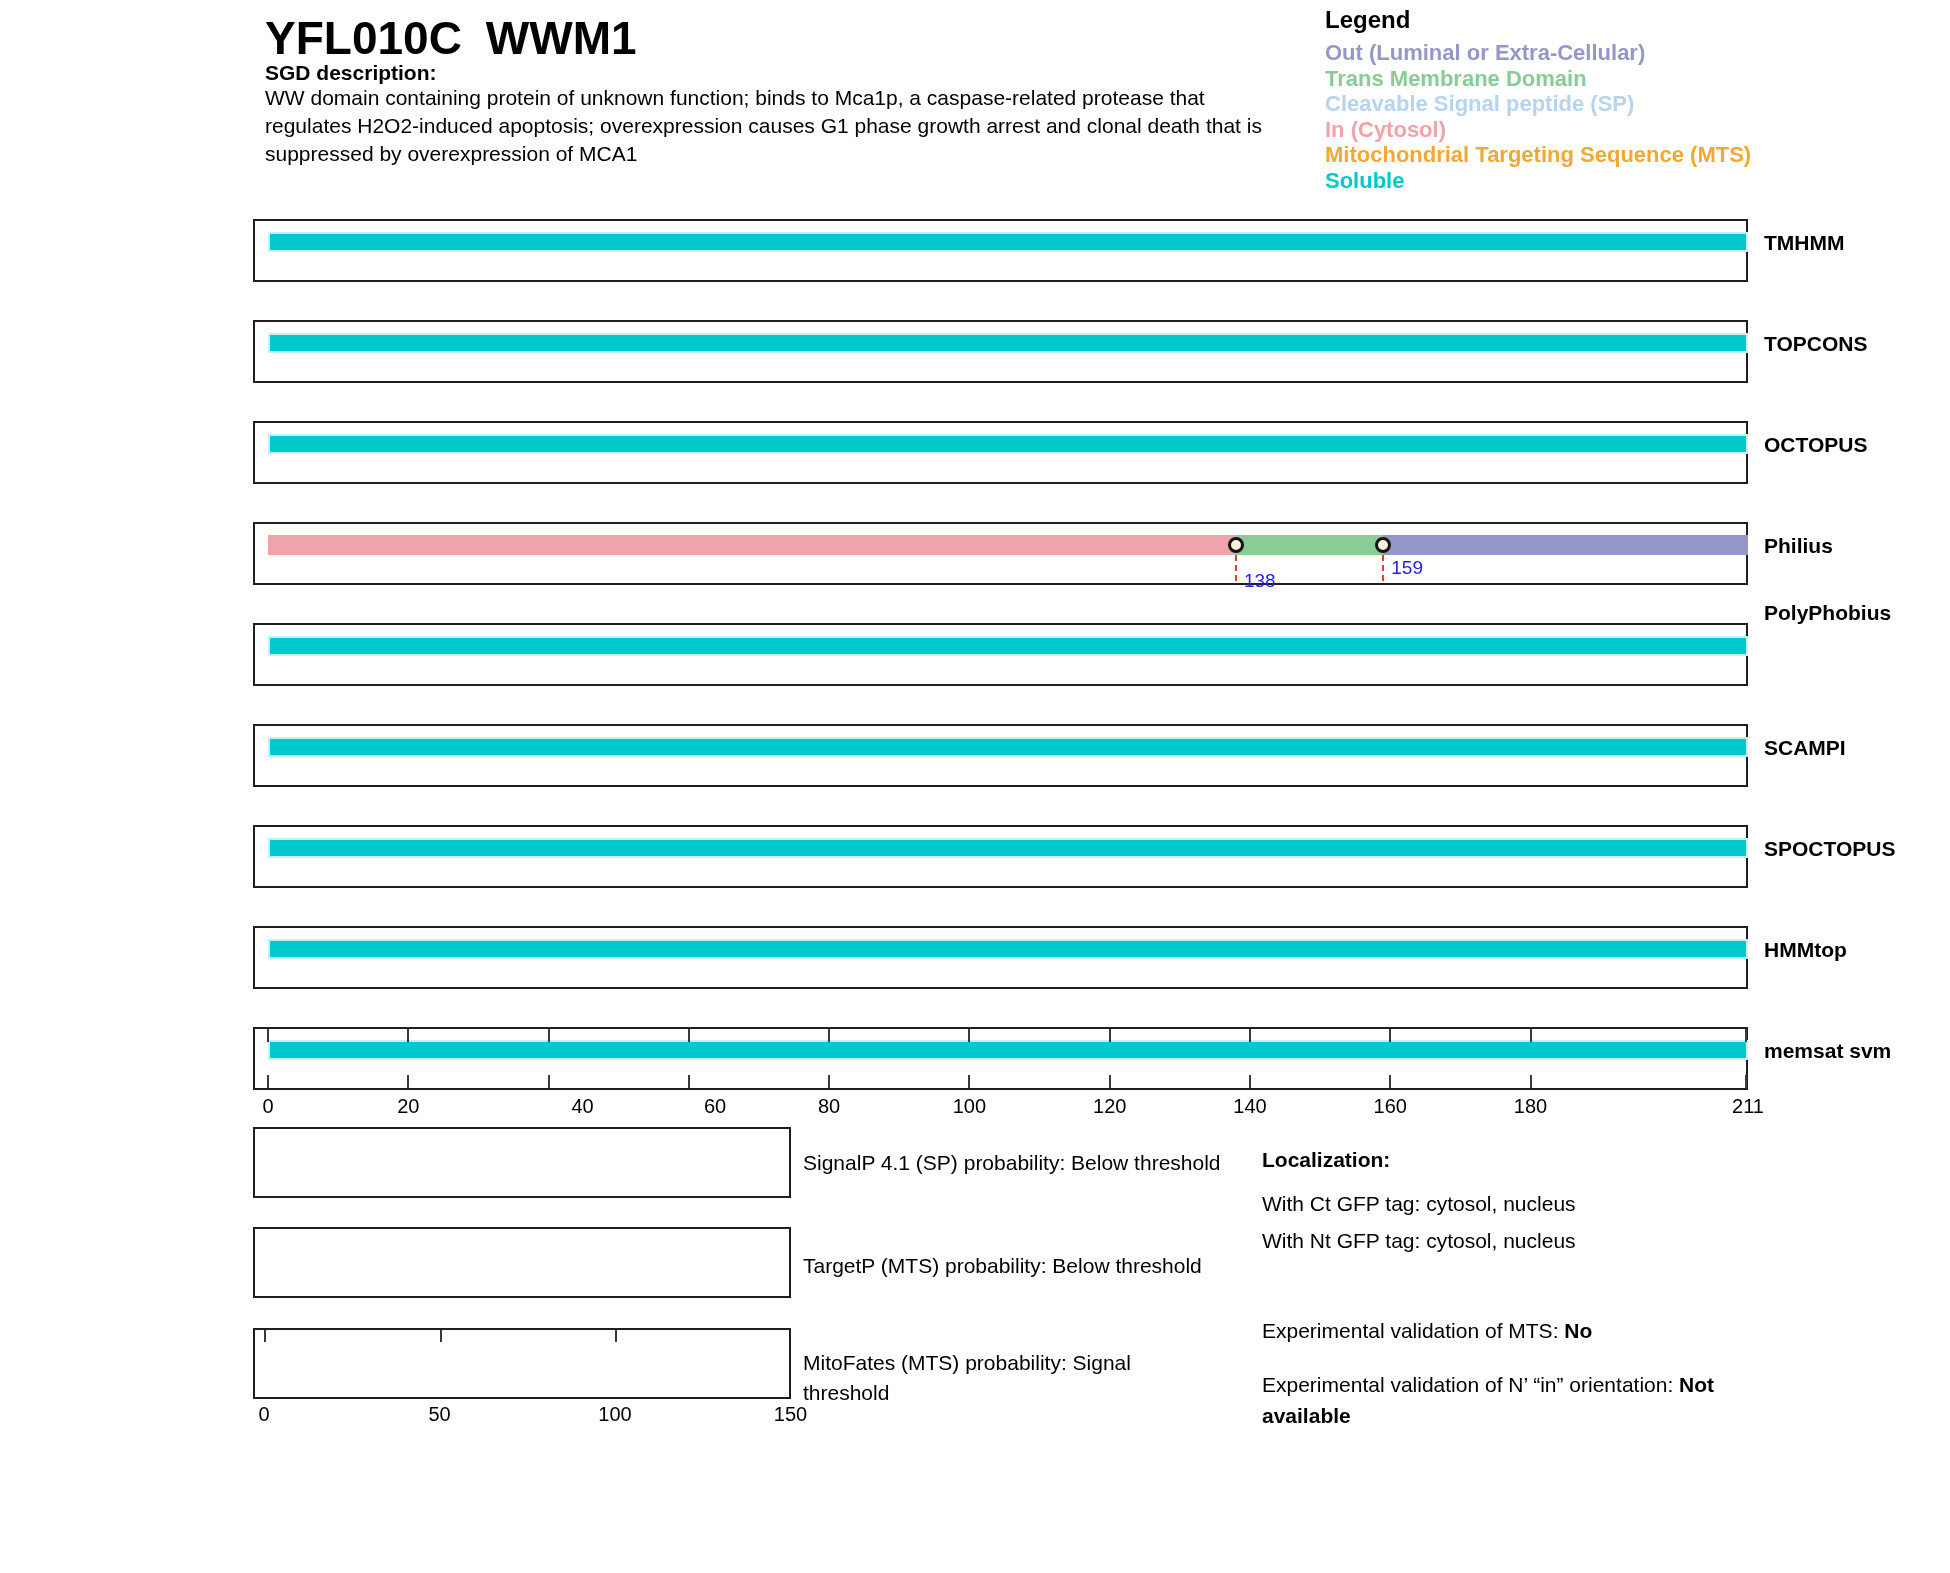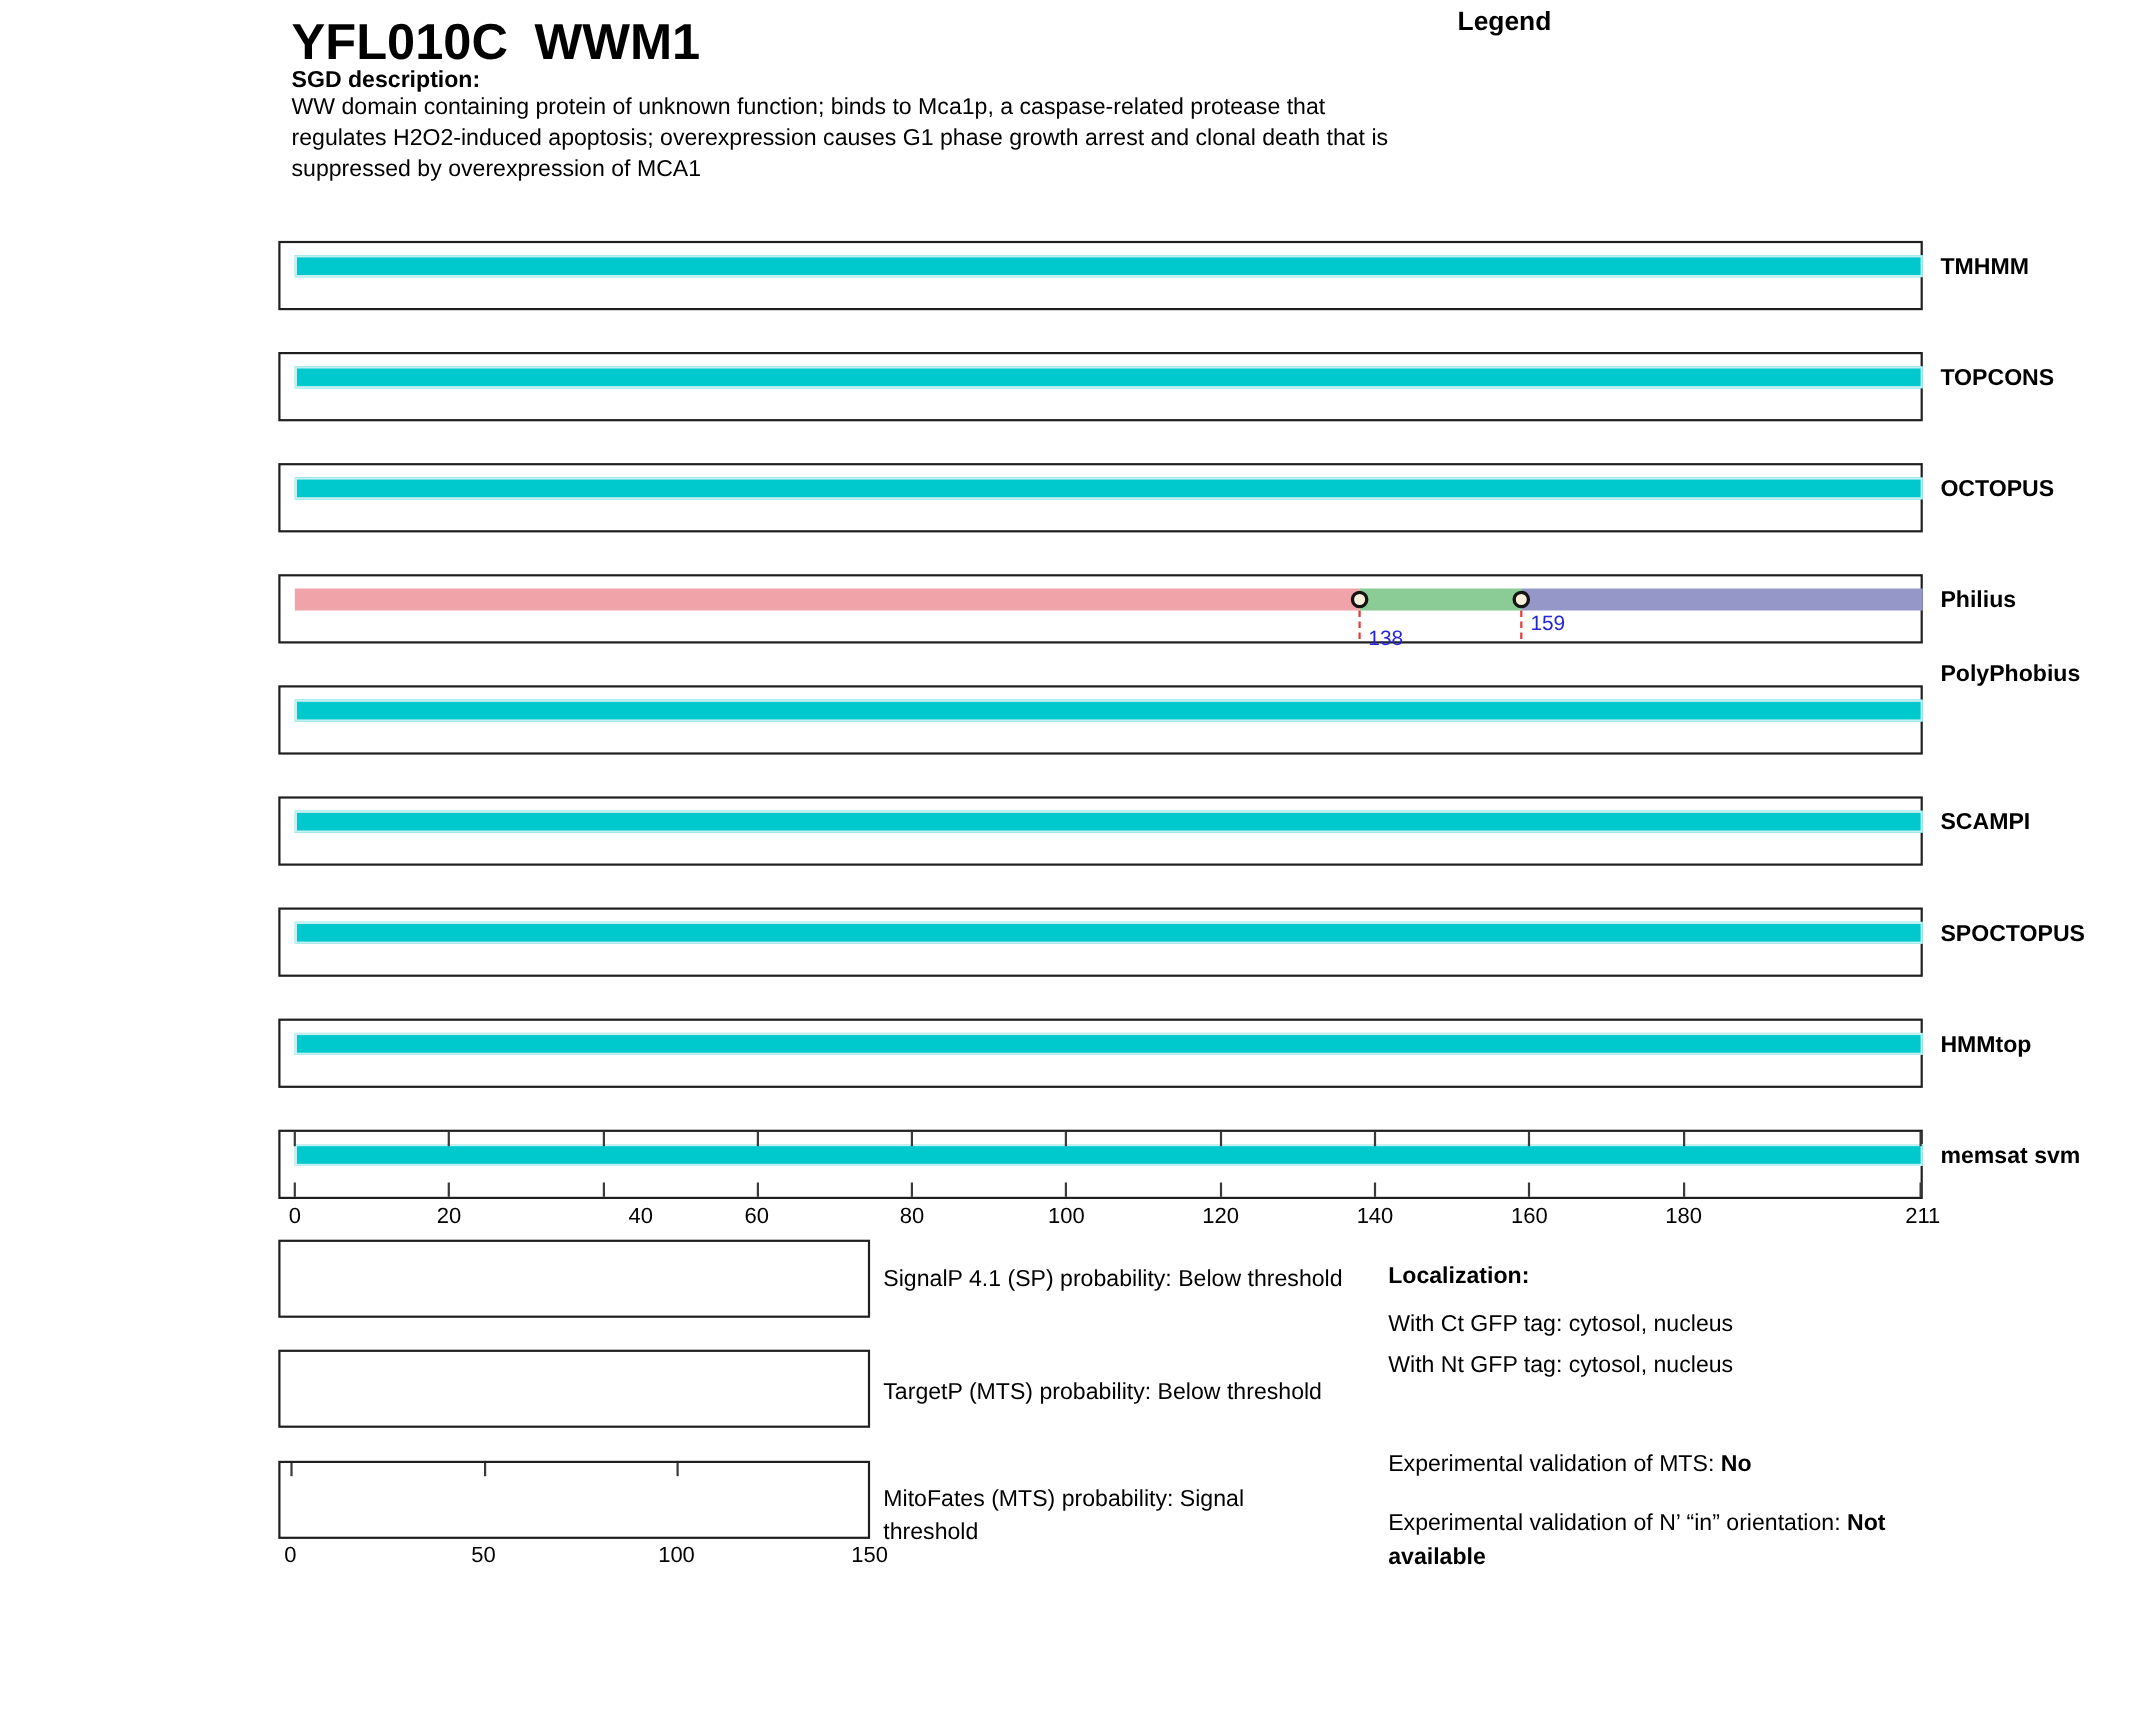--- a/index.html
+++ b/index.html
@@ -48,20 +48,28 @@
   <div class="sgd-label">SGD description:</div>
 
   <div class="desc">
     <div>WW domain containing protein of unknown function; binds to Mca1p, a caspase-related protease that</div>
     <div>regulates H2O2-induced apoptosis; overexpression causes G1 phase growth arrest and clonal death that is</div>
     <div>suppressed by overexpression of MCA1</div>
   </div>
 
   <div class="legend">
     <div class="legend-title">Legend</div>
+    <div id="legend-items">
+        <div class="legend-item" style="color: rgb(150, 151, 201);">Out (Luminal or Extra-Cellular)</div>
+        <div class="legend-item" style="color: rgb(138, 203, 150);">Trans Membrane Domain</div>
+        <div class="legend-item" style="color: rgb(184, 211, 240);">Cleavable Signal peptide (SP)</div>
+        <div class="legend-item" style="color: rgb(240, 163, 168);">In (Cytosol)</div>
+        <div class="legend-item" style="color: rgb(242, 168, 51);">Mitochondrial Targeting Sequence (MTS)</div>
+        <div class="legend-item" style="color: rgb(0, 201, 206);">Soluble</div>
+      </div>
   </div>
 
   <div id="tracks">
       <div class="track-box" style="top: 219px;">
         <div class="seg seg-soluble" style="left: 13px; width: 1480px; background: rgb(0, 201, 206);"></div>
       </div>
       <div class="row-label" style="top: 231px; text-align: center;">TMHMM</div>
       <div class="track-box" style="top: 320px;">
         <div class="seg seg-soluble" style="left: 13px; width: 1480px; background: rgb(0, 201, 206);"></div>
       </div>
@@ -122,21 +130,21 @@
         <div class="tick tick-bottom" style="left: 1274.56px;"></div>
         <div class="tick tick-top" style="left: 1490px;"></div>
         <div class="tick tick-bottom" style="left: 1490px;"></div>
       </div>
       <div class="row-label" style="top: 1039px;">memsat svm</div>
     </div>
   <div id="axis">
       <div class="axis-label" style="left: 268px;">0</div>
       <div class="axis-label" style="left: 408.284px;">20</div>
       <div class="axis-label" style="left: 548.569px; margin-left: 34px;">40</div>
-      <div class="axis-label" style="left: 688px;">60</div>
+      <div class="axis-label" style="left: 715px;">60</div>
       <div class="axis-label" style="left: 829.137px;">80</div>
       <div class="axis-label" style="left: 969.422px;">100</div>
       <div class="axis-label" style="left: 1109.71px;">120</div>
       <div class="axis-label" style="left: 1249.99px;">140</div>
       <div class="axis-label" style="left: 1390.27px;">160</div>
       <div class="axis-label" style="left: 1530.56px;">180</div>
       <div class="axis-label" style="left: 1748px;">211</div>
     </div>
 
   <div class="prob-box" style="top:1127px"></div>

